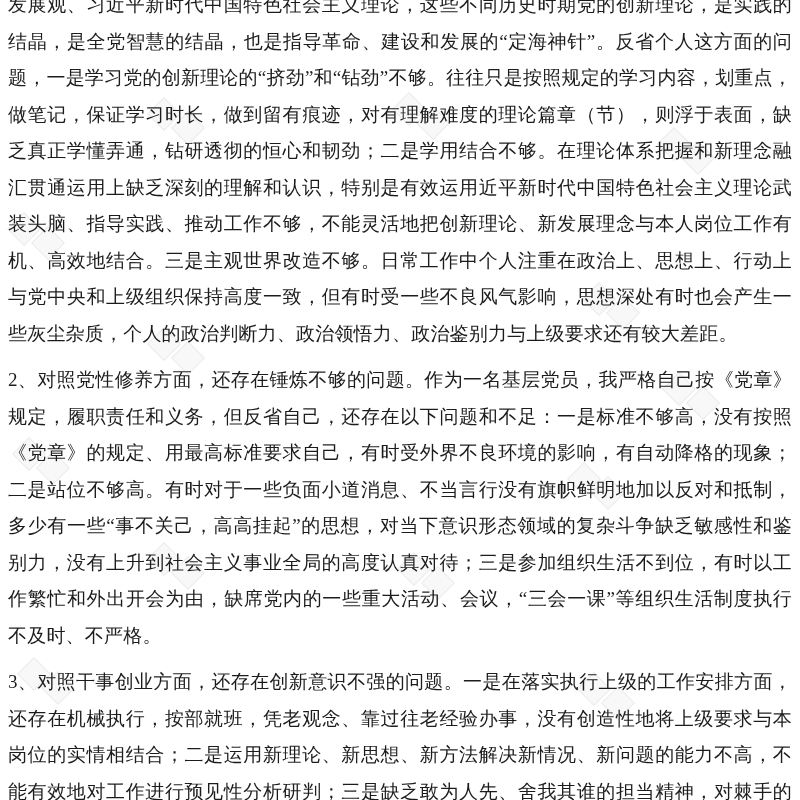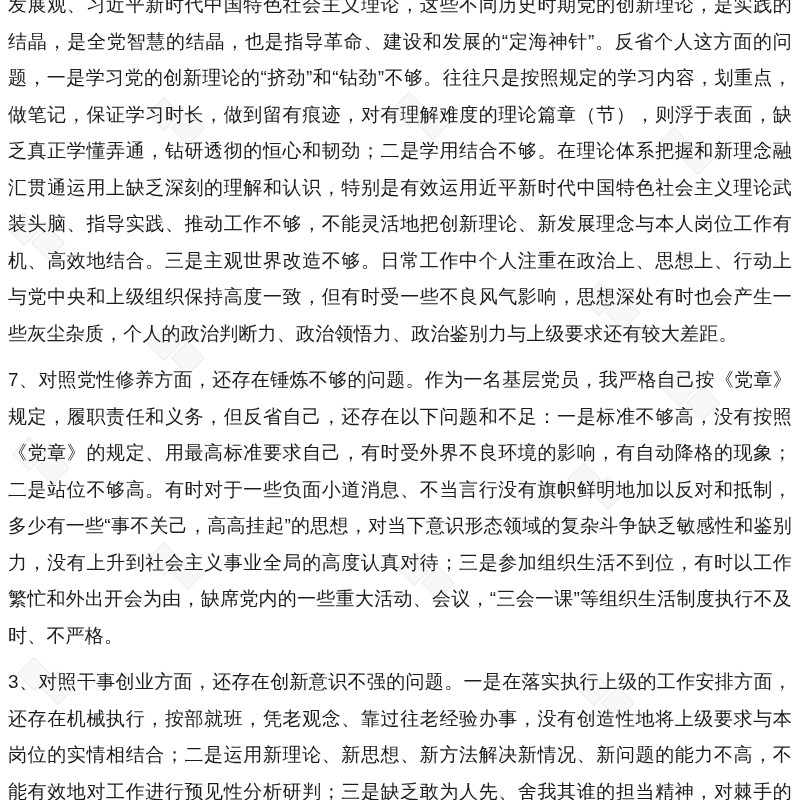--- a/index.html
+++ b/index.html
@@ -13,20 +13,21 @@
     overflow: hidden;
     position: relative;
     font-family: "Liberation Sans", sans-serif;
   }
   .page {
     position: relative;
     width: 800px;
     height: 800px;
     background: #ffffff;
     overflow: hidden;
+    font-family: Liberation Serif, serif;
   }
   .watermark-layer {
     position: absolute;
     inset: 0;
     z-index: 0;
     pointer-events: none;
   }
   .watermark {
     position: absolute;
     width: 64px;
@@ -114,16 +115,16 @@
         <div class="diamond d1" style="border-color: rgb(220, 220, 220);"></div>
         <div class="diamond d2" style="border-color: rgb(220, 220, 220);"></div>
       </div>
       <div class="watermark" style="left: 580px; top: 675px;">
         <div class="diamond d1" style="border-color: rgb(220, 220, 220);"></div>
         <div class="diamond d2" style="border-color: rgb(220, 220, 220);"></div>
       </div>
     </div>
   <div class="text-layer" id="text-layer">
       <p>发展观、习近平新时代中国特色社会主义理论，这些不同历史时期党的创新理论，是实践的结晶，是全党智慧的结晶，也是指导革命、建设和发展的“定海神针”。反省个人这方面的问题，一是学习党的创新理论的“挤劲”和“钻劲”不够。往往只是按照规定的学习内容，划重点，做笔记，保证学习时长，做到留有痕迹，对有理解难度的理论篇章（节），则浮于表面，缺乏真正学懂弄通，钻研透彻的恒心和韧劲；二是学用结合不够。在理论体系把握和新理念融汇贯通运用上缺乏深刻的理解和认识，特别是有效运用近平新时代中国特色社会主义理论武装头脑、指导实践、推动工作不够，不能灵活地把创新理论、新发展理念与本人岗位工作有机、高效地结合。三是主观世界改造不够。日常工作中个人注重在政治上、思想上、行动上与党中央和上级组织保持高度一致，但有时受一些不良风气影响，思想深处有时也会产生一些灰尘杂质，个人的政治判断力、政治领悟力、政治鉴别力与上级要求还有较大差距。</p>
-      <p>7、对照党性修养方面，还存在锤炼不够的问题。作为一名基层党员，我严格自己按《党章》规定，履职责任和义务，但反省自己，还存在以下问题和不足：一是标准不够高，没有按照《党章》的规定、用最高标准要求自己，有时受外界不良环境的影响，有自动降格的现象；二是站位不够高。有时对于一些负面小道消息、不当言行没有旗帜鲜明地加以反对和抵制，多少有一些“事不关己，高高挂起”的思想，对当下意识形态领域的复杂斗争缺乏敏感性和鉴别力，没有上升到社会主义事业全局的高度认真对待；三是参加组织生活不到位，有时以工作繁忙和外出开会为由，缺席党内的一些重大活动、会议，“三会一课”等组织生活制度执行不及时、不严格。</p>
+      <p>2、对照党性修养方面，还存在锤炼不够的问题。作为一名基层党员，我严格自己按《党章》规定，履职责任和义务，但反省自己，还存在以下问题和不足：一是标准不够高，没有按照《党章》的规定、用最高标准要求自己，有时受外界不良环境的影响，有自动降格的现象；二是站位不够高。有时对于一些负面小道消息、不当言行没有旗帜鲜明地加以反对和抵制，多少有一些“事不关己，高高挂起”的思想，对当下意识形态领域的复杂斗争缺乏敏感性和鉴别力，没有上升到社会主义事业全局的高度认真对待；三是参加组织生活不到位，有时以工作繁忙和外出开会为由，缺席党内的一些重大活动、会议，“三会一课”等组织生活制度执行不及时、不严格。</p>
       <p>3、对照干事创业方面，还存在创新意识不强的问题。一是在落实执行上级的工作安排方面，还存在机械执行，按部就班，凭老观念、靠过往老经验办事，没有创造性地将上级要求与本岗位的实情相结合；二是运用新理论、新思想、新方法解决新情况、新问题的能力不高，不能有效地对工作进行预见性分析研判；三是缺乏敢为人先、舍我其谁的担当精神，对棘手的工作有畏难情绪，主动研究不够，解决办法不多，求稳的保守思想较严重。四是存在“重业务，轻党建”的思想，由于缺乏党建思想观念引领，结果导致全局性、前瞻性、创新性工作思路不多。</p>
     </div>
 </div>
 
 </body></html>

